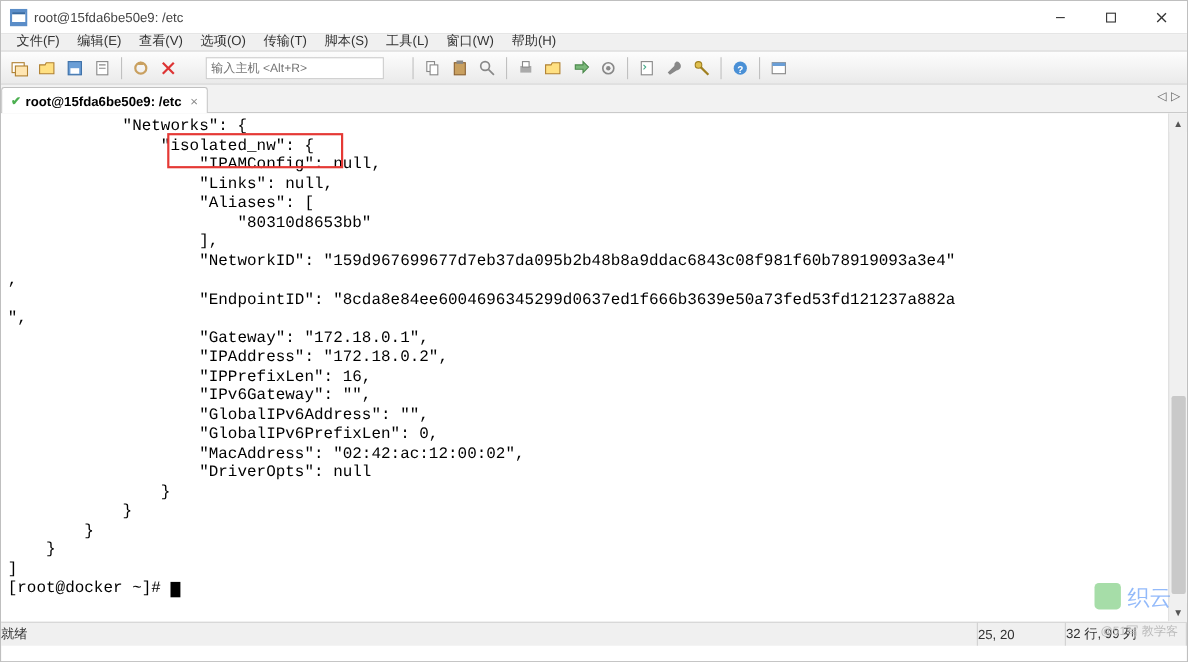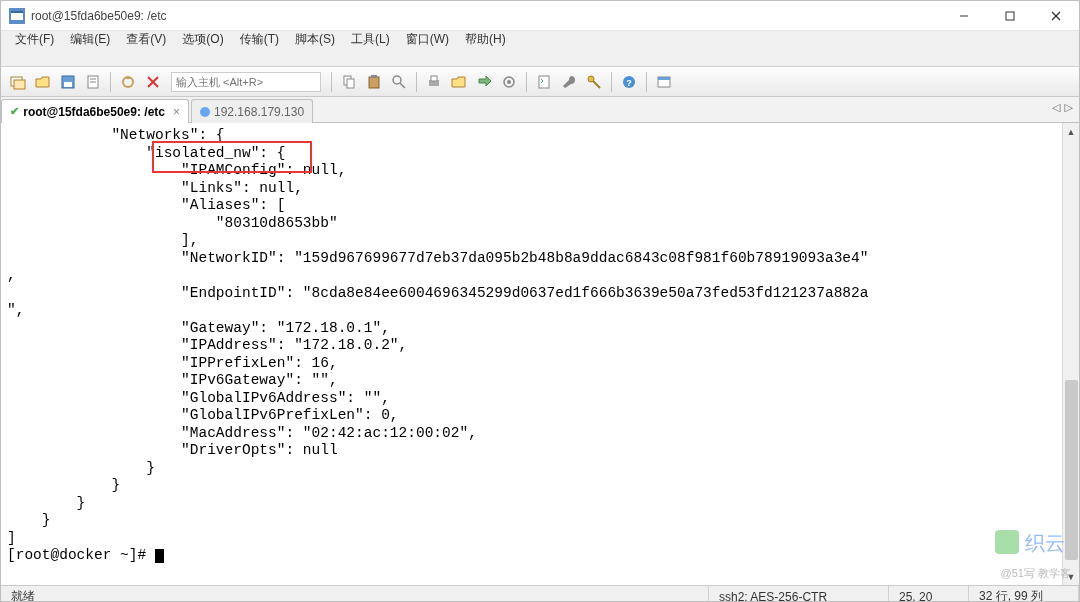--- a/index.html
+++ b/index.html
@@ -2,44 +2,44 @@
 <html><head>
 <meta charset="utf-8">
 <style>
   *{box-sizing:border-box;margin:0;padding:0;font-family:"Microsoft YaHei","Segoe UI",Tahoma,sans-serif}
   body{width:1080px;height:602px;background:#fff;overflow:hidden;position:relative;border:1px solid #bfbfbf}
   .titlebar{height:30px;background:#fff;display:flex;align-items:center;padding:0 8px;border-bottom:1px solid #e5e5e5}
   .titlebar .app-icon{width:16px;height:16px;margin-right:6px}
   .titlebar .title{font-size:12px;color:#444}
   .winbtns{position:absolute;right:0;top:0;display:flex}
   .winbtn{width:46px;height:30px;display:flex;align-items:center;justify-content:center;color:#555;font-size:12px}
-  .menubar{height:36px;background:#f0f0f0;display:flex;align-items:flex-start;padding:0 6px;border-bottom:1px solid #d0d0d0;font-size:12px;color:#333}
+  .menubar{height:16px;background:#f0f0f0;display:flex;align-items:flex-end;padding:0 6px;border-bottom:1px solid #d0d0d0;font-size:12px;color:#333}
   .menubar span{padding:0 8px;cursor:default}
   .toolbar{height:30px;background:linear-gradient(#fdfdfd,#eaeaea);display:flex;align-items:center;padding:0 6px;border-bottom:1px solid #c9c9c9;gap:3px}
   .tbtn{width:22px;height:22px;display:flex;align-items:center;justify-content:center;border:1px solid transparent;border-radius:2px}
   .tbtn svg{width:16px;height:16px}
   .tsep{width:1px;height:20px;background:#c0c0c0;margin:0 3px}
-  .hostinput{height:20px;width:150px;border:1px solid #ccc;font-size:11px;color:#999;padding:0 4px;background:#fff;margin:0 4px}
+  .hostinput{height:20px;width:162px;border:1px solid #ccc;font-size:11px;color:#999;padding:0 4px;background:#fff;margin:0 20px}
   .tabbar{height:26px;background:#f2f2f2;display:flex;align-items:flex-end;border-bottom:1px solid #c0c0c0;position:relative}
   .tab{height:24px;display:flex;align-items:center;padding:0 8px;font-size:12px;background:#f8f8f8;border:1px solid #c0c0c0;border-bottom:none;border-radius:3px 3px 0 0;margin-right:2px;gap:4px;position:relative;top:1px}
   .tab.active{background:#fff}
   .tab.inactive{background:#eee;color:#666}
   .tab .check{color:#4caf50;font-weight:bold;font-size:11px}
   .tab .dot{width:10px;height:10px;background:#69a7f0;border-radius:50%;display:inline-block}
   .tab .x{color:#888;font-size:12px;margin-left:4px}
   .tab b{font-weight:bold}
   .tab-nav{position:absolute;right:6px;top:4px;display:flex;gap:4px;font-size:11px;color:#666}
   .terminal{position:relative;height:462px;background:#fff;overflow:hidden}
   .terminal pre{font-family:"Consolas","Courier New",monospace;font-size:14.5px;line-height:17.5px;color:#000;padding:4px 6px;white-space:pre}
   .scrollbar-v{position:absolute;right:0;top:0;width:17px;height:100%;background:#f0f0f0;border-left:1px solid #ddd;display:flex;flex-direction:column;align-items:center;justify-content:space-between}
   .sb-btn{width:17px;height:17px;display:flex;align-items:center;justify-content:center;font-size:9px;color:#555;background:#f0f0f0}
   .sb-track{flex:1;width:17px;position:relative}
   .sb-thumb{position:absolute;left:2px;width:13px;background:#c9c9c9;border-radius:2px}
   .statusbar{height:22px;background:#f0f0f0;border-top:1px solid #c9c9c9;display:flex;align-items:center;font-size:12px;color:#333}
-  .statusbar .cell{padding:0 10px;border-right:1px solid #d0d0d0;height:100%;display:flex;align-items:center}
+  .statusbar .cell{padding:0 0;border-right:1px solid #d0d0d0;height:100%;display:flex;align-items:center}
   .statusbar .cell.first{flex:1}
   .redbox{position:absolute;border:2px solid #e53935;pointer-events:none}
   .watermark{position:absolute;right:14px;bottom:44px;display:flex;gap:6px;opacity:.55;font-size:20px;color:#3b82f6;pointer-events:none}
   .watermark .wicon{width:24px;height:24px;background:#5fc262;border-radius:4px}
   .watermark2{position:absolute;right:8px;bottom:20px;font-size:11px;color:#bbb;pointer-events:none}
   .cursor{display:inline-block;width:9px;height:14px;background:#000;vertical-align:text-bottom}
 </style>
 </head>
 <body>
 
@@ -195,24 +195,20 @@
         <rect x="2" y="3" width="12" height="3" fill="#6a9ed6"></rect>
       </svg>
     </div>
 </div>
 
 <div class="tabbar">
   <div class="tab active">
     <span class="check">✔</span>
     <b>root@15fda6be50e9: /etc</b>
     <span class="x">×</span>
-  </div>
-  <div class="tab inactive">
-    <span class="dot"></span>
-    <span>192.168.179.130</span>
   </div>
   <div class="tab-nav">
     <span>◁</span>
     <span>▷</span>
   </div>
 </div>
 
 <div class="terminal">
   <pre id="term">            "Networks": {
                 "isolated_nw": {
@@ -244,21 +240,20 @@
     <div class="sb-btn">▲</div>
     <div class="sb-track">
       <div class="sb-thumb" style="top:240px;height:180px"></div>
     </div>
     <div class="sb-btn">▼</div>
   </div>
 </div>
 
 <div class="statusbar">
   <div class="cell first">就绪</div>
-  <div class="cell" style="width:180px">ssh2: AES-256-CTR</div>
   <div class="cell" style="width:80px">25,  20</div>
   <div class="cell" style="width:110px">32 行, 99 列</div>
 </div>
 
 <div class="watermark">
   <div class="wicon"></div>
   <span>织云</span>
 </div>
 <div class="watermark2">@51写 教学客</div>
 

